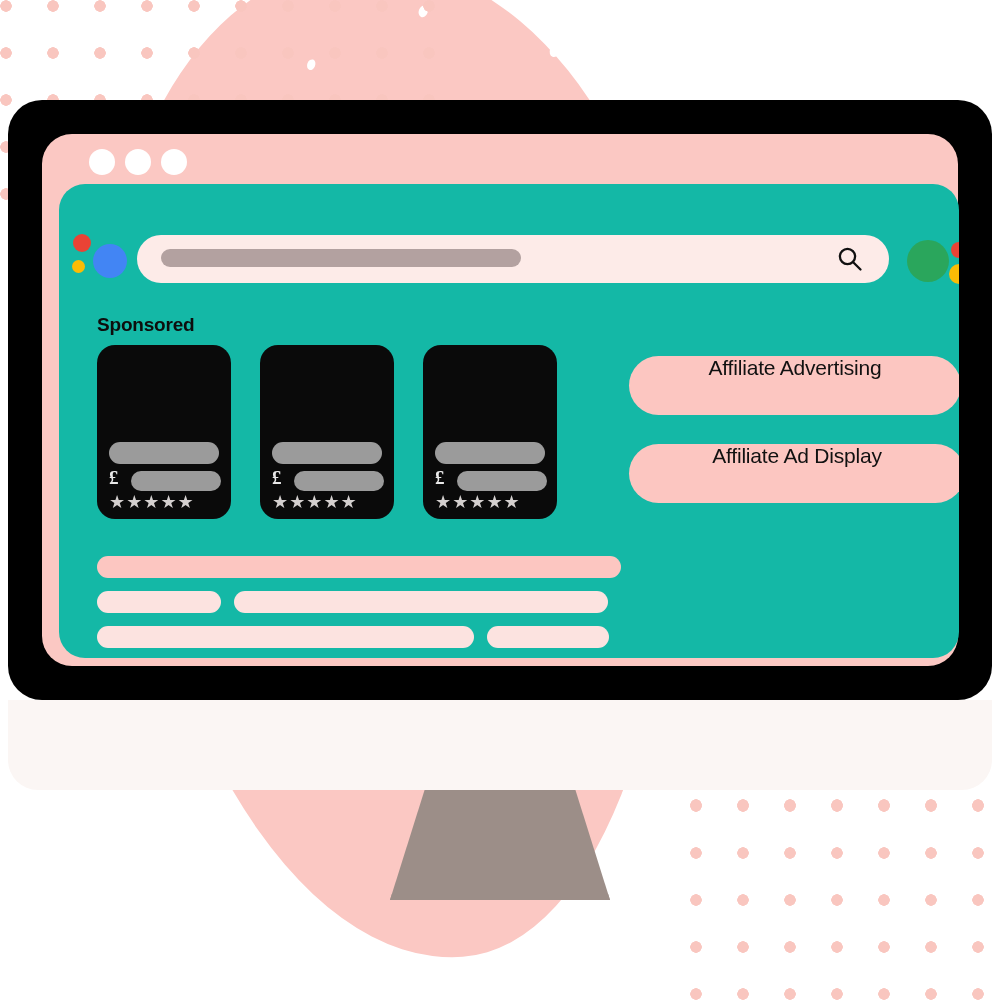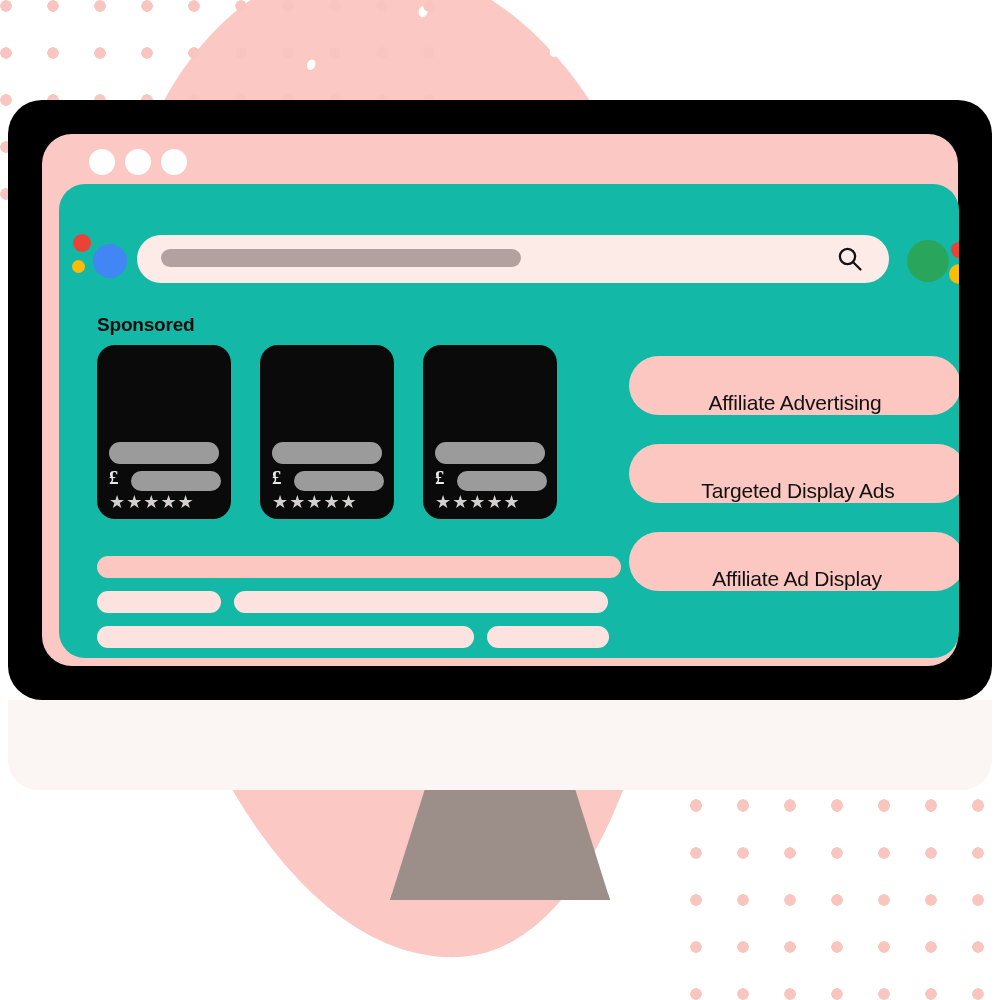--- a/index.html
+++ b/index.html
@@ -307,21 +307,21 @@
     width: 340px;
   }
   .keyword-pill {
     position: relative;
     width: 332px;
     height: 59px;
     margin-bottom: 29px;
     background: #fcc6c1;
     border-radius: 30px;
     display: flex;
-    align-items: flex-end;
+    align-items: flex-start;
     justify-content: center;
     color: #111111;
     font-size: 21px;
     letter-spacing: -0.2px;
     box-sizing: border-box;
   }
   #keyword-pill-2 { width: 338px; }
   #keyword-pill-3 { width: 336px; }
   #keyword-pill-4 { width: 340px; }
 </style>
@@ -425,23 +425,20 @@
           <div class="skel-bar" style="left:0px;width:377px;"></div>
           <div class="skel-bar" style="left:390px;width:122px;"></div>
         </div>
 
       </div>
 
       <div id="keyword-pills">
         <div class="keyword-pill" id="keyword-pill-1">
           <span>Affiliate Advertising</span>
         </div>
-        <div class="keyword-pill" id="keyword-pill-2">
-          <span>Targeted Display Ads</span>
-        </div>
         <div class="keyword-pill" id="keyword-pill-3">
           <span>Affiliate Ad Display</span>
         </div>
       </div>
 
     </div>
   </div>
 
 </div>
 

